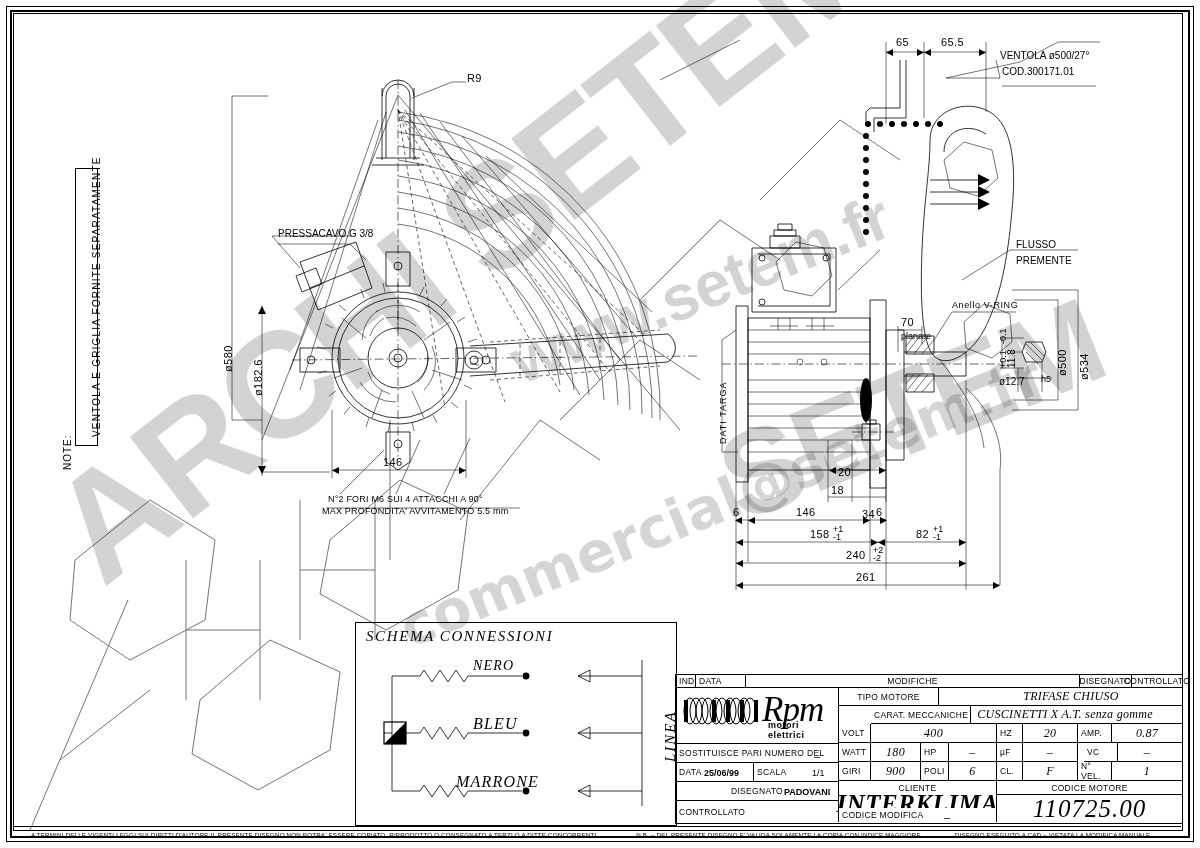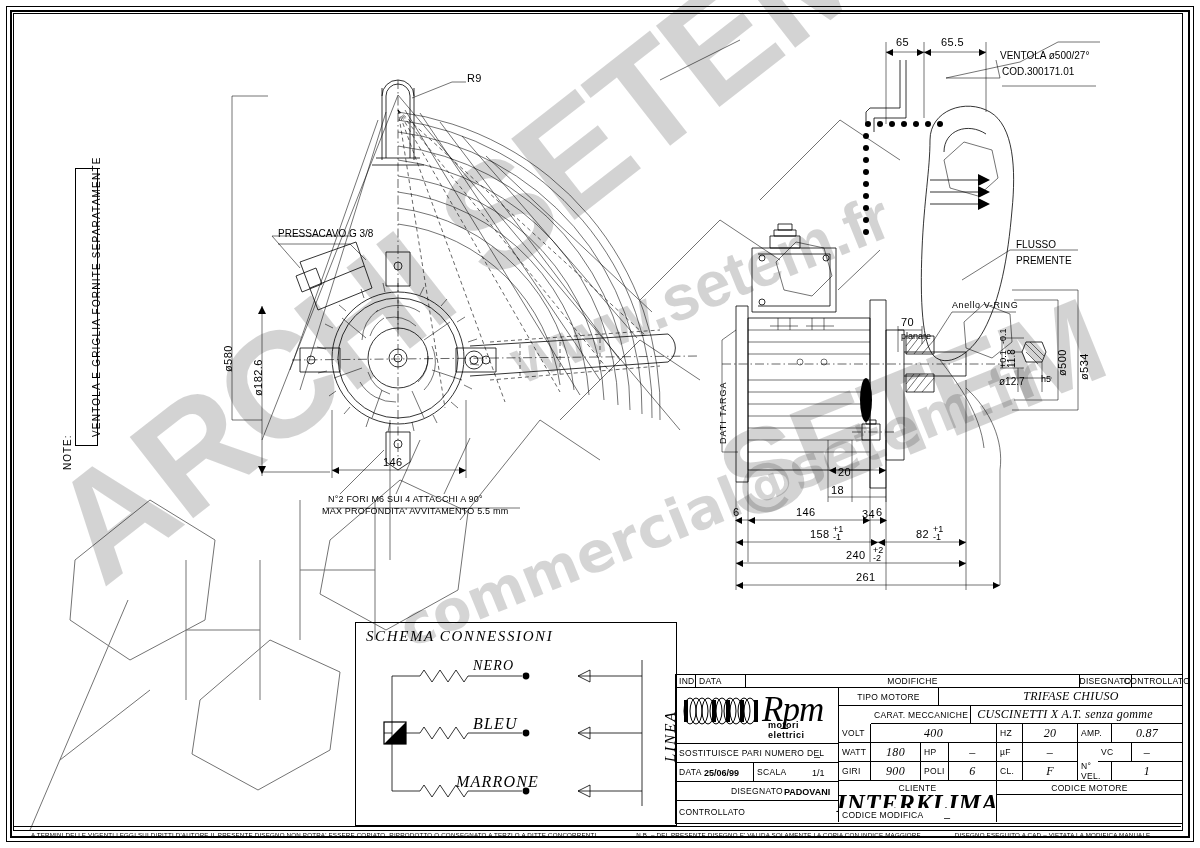--- a/index.html
+++ b/index.html
@@ -581,21 +581,21 @@
       <span class="val">180</span>
     </div>
     <div class="cell" style="left:245px;top:68px;width:28px;height:19px;">HP</div>
     <div class="cell ctr" style="left:273px;top:68px;width:48px;height:19px;">
       <span class="val">–</span>
     </div>
     <div class="cell" style="left:321px;top:68px;width:26px;height:19px;">µF</div>
     <div class="cell ctr" style="left:347px;top:68px;width:55px;height:19px;">
       <span class="val">–</span>
     </div>
-    <div class="cell" style="left:422px;top:68px;width:34px;height:19px;">VC</div>
+    <div class="cell" style="left:408px;top:68px;width:34px;height:19px;">VC</div>
     <div class="cell ctr nob" style="left:436px;top:68px;width:70px;height:19px;">
       <span class="val">–</span>
     </div>
 
     <div class="cell" style="left:163px;top:87px;width:32px;height:19px;">GIRI</div>
     <div class="cell ctr" style="left:195px;top:87px;width:50px;height:19px;">
       <span class="val">900</span>
     </div>
     <div class="cell" style="left:245px;top:87px;width:28px;height:19px;">POLI</div>
     <div class="cell ctr" style="left:273px;top:87px;width:48px;height:19px;">
@@ -613,20 +613,23 @@
     <div class="cell ctr" style="left:163px;top:106px;width:158px;height:13px;border-bottom:none;">CLIENTE</div>
     <div class="cell ctr" style="left:163px;top:119px;width:158px;height:21px;border-top:none;">
       <span style="font-family:'Liberation Serif',serif;font-style:italic;font-weight:bold;font-size:25px;letter-spacing:.5px;">INTERKLIMA</span>
     </div>
     <div class="cell" style="left:163px;top:140px;width:158px;height:7px;border-bottom:none;"></div>
     <div class="cell" style="left:163px;top:128px;width:0;height:0;border:none;"></div>
 
     <div class="cell" style="left:163px;top:129px;width:0;height:0;border:none;"></div>
 
     <div class="cell ctr" style="left:321px;top:106px;width:185px;height:14px;border-right:none;">CODICE MOTORE</div>
+    <div class="cell ctr" style="left:321px;top:120px;width:185px;height:27px;border-right:none;border-bottom:none;">
+      <span style="font-family:'Liberation Serif',serif;font-style:italic;font-size:25px;letter-spacing:1px;">110725.00</span>
+    </div>
 
     <div class="cell" style="left:163px;top:133px;width:158px;height:14px;border-bottom:none;background:#fff;">CODICE MODIFICA</div>
     <div class="t t11" style="left:268px;top:136px;">–</div>
   </div>
 
   <div id="legal">
     <span class="lg1">A TERMINI DELLE VIGENTI LEGGI SUI DIRITTI D'AUTORE IL PRESENTE DISEGNO NON POTRA' ESSERE COPIATO, RIPRODOTTO O CONSEGNATO A TERZI O A DITTE CONCORRENTI.</span>
     <span class="lg2">N.B. – DEL PRESENTE DISEGNO E' VALIDA SOLAMENTE LA COPIA CON INDICE MAGGIORE.</span>
     <span class="lg3">DISEGNO ESEGUITO A CAD – VIETATA LA MODIFICA MANUALE</span>
   </div>

